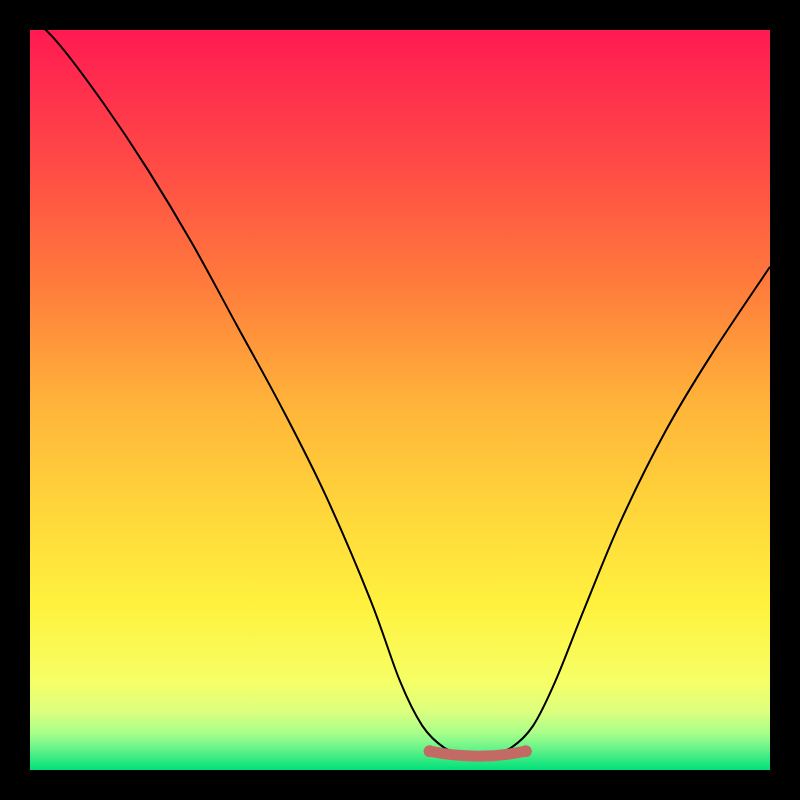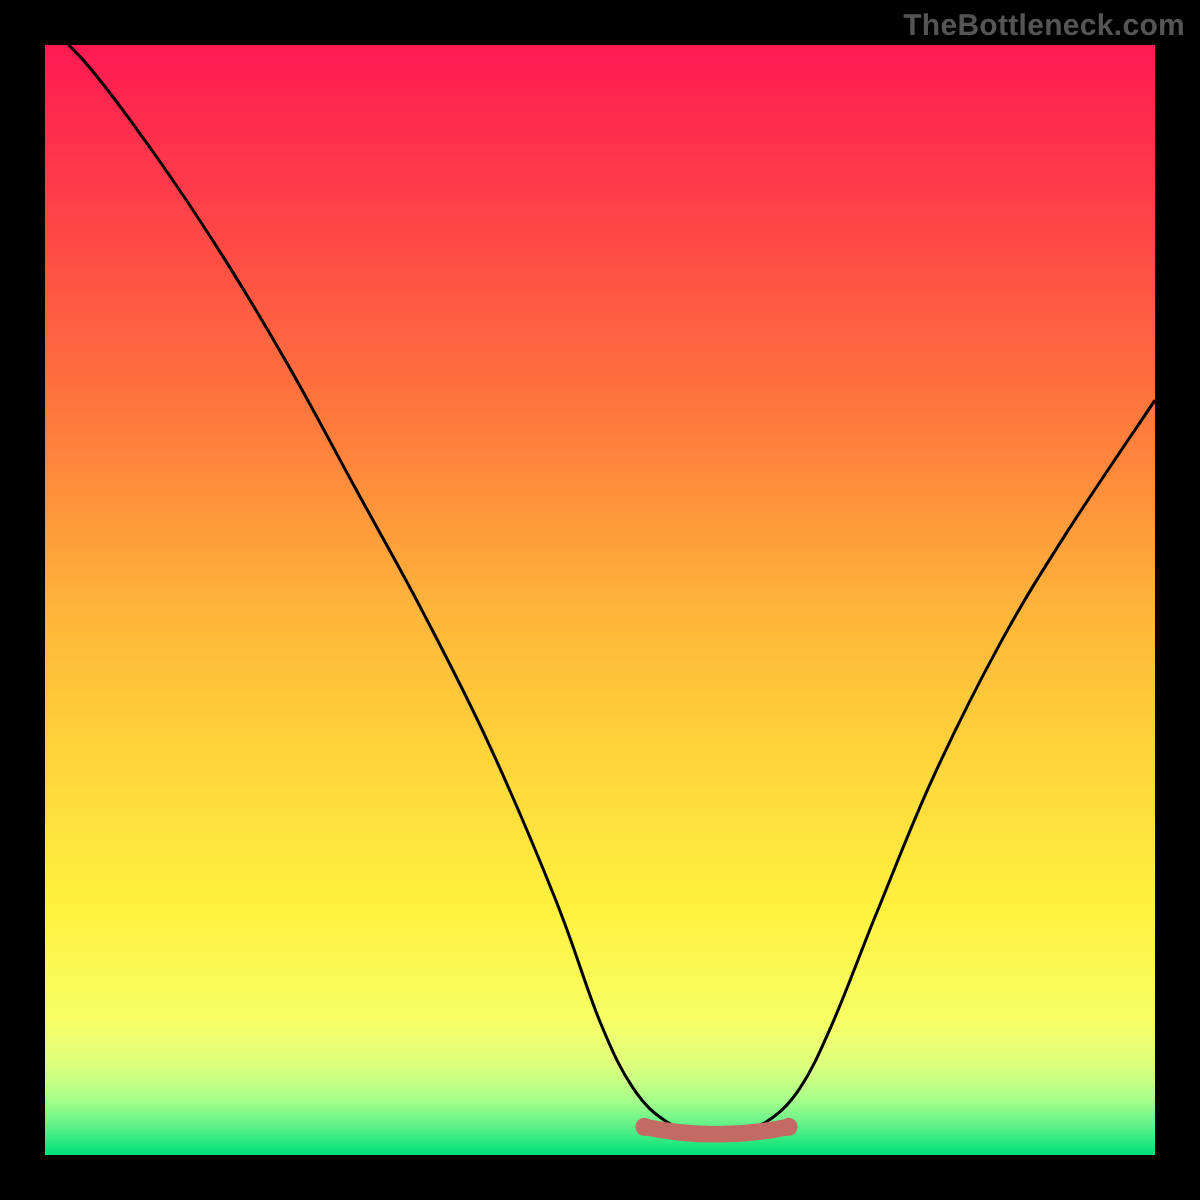--- a/index.html
+++ b/index.html
@@ -53,21 +53,20 @@
   }
   .fit-dot {
     fill: #c46a65;
   }
 </style>
 </head>
 <body>
 
 <div class="frame">
 
-  <div class="watermark">TheBottleneck.com</div>
 
   <div class="plot-wrap">
     <svg class="plot" viewBox="0 0 740 740">
       <defs>
         <linearGradient id="bg-grad" x1="0" y1="0" x2="0" y2="1">
           <stop offset="0%" stop-color="#ff1a52"></stop>
           <stop offset="18%" stop-color="#ff4a46"></stop>
           <stop offset="34%" stop-color="#ff7a3c"></stop>
           <stop offset="50%" stop-color="#ffb23a"></stop>
           <stop offset="64%" stop-color="#ffd43a"></stop>

